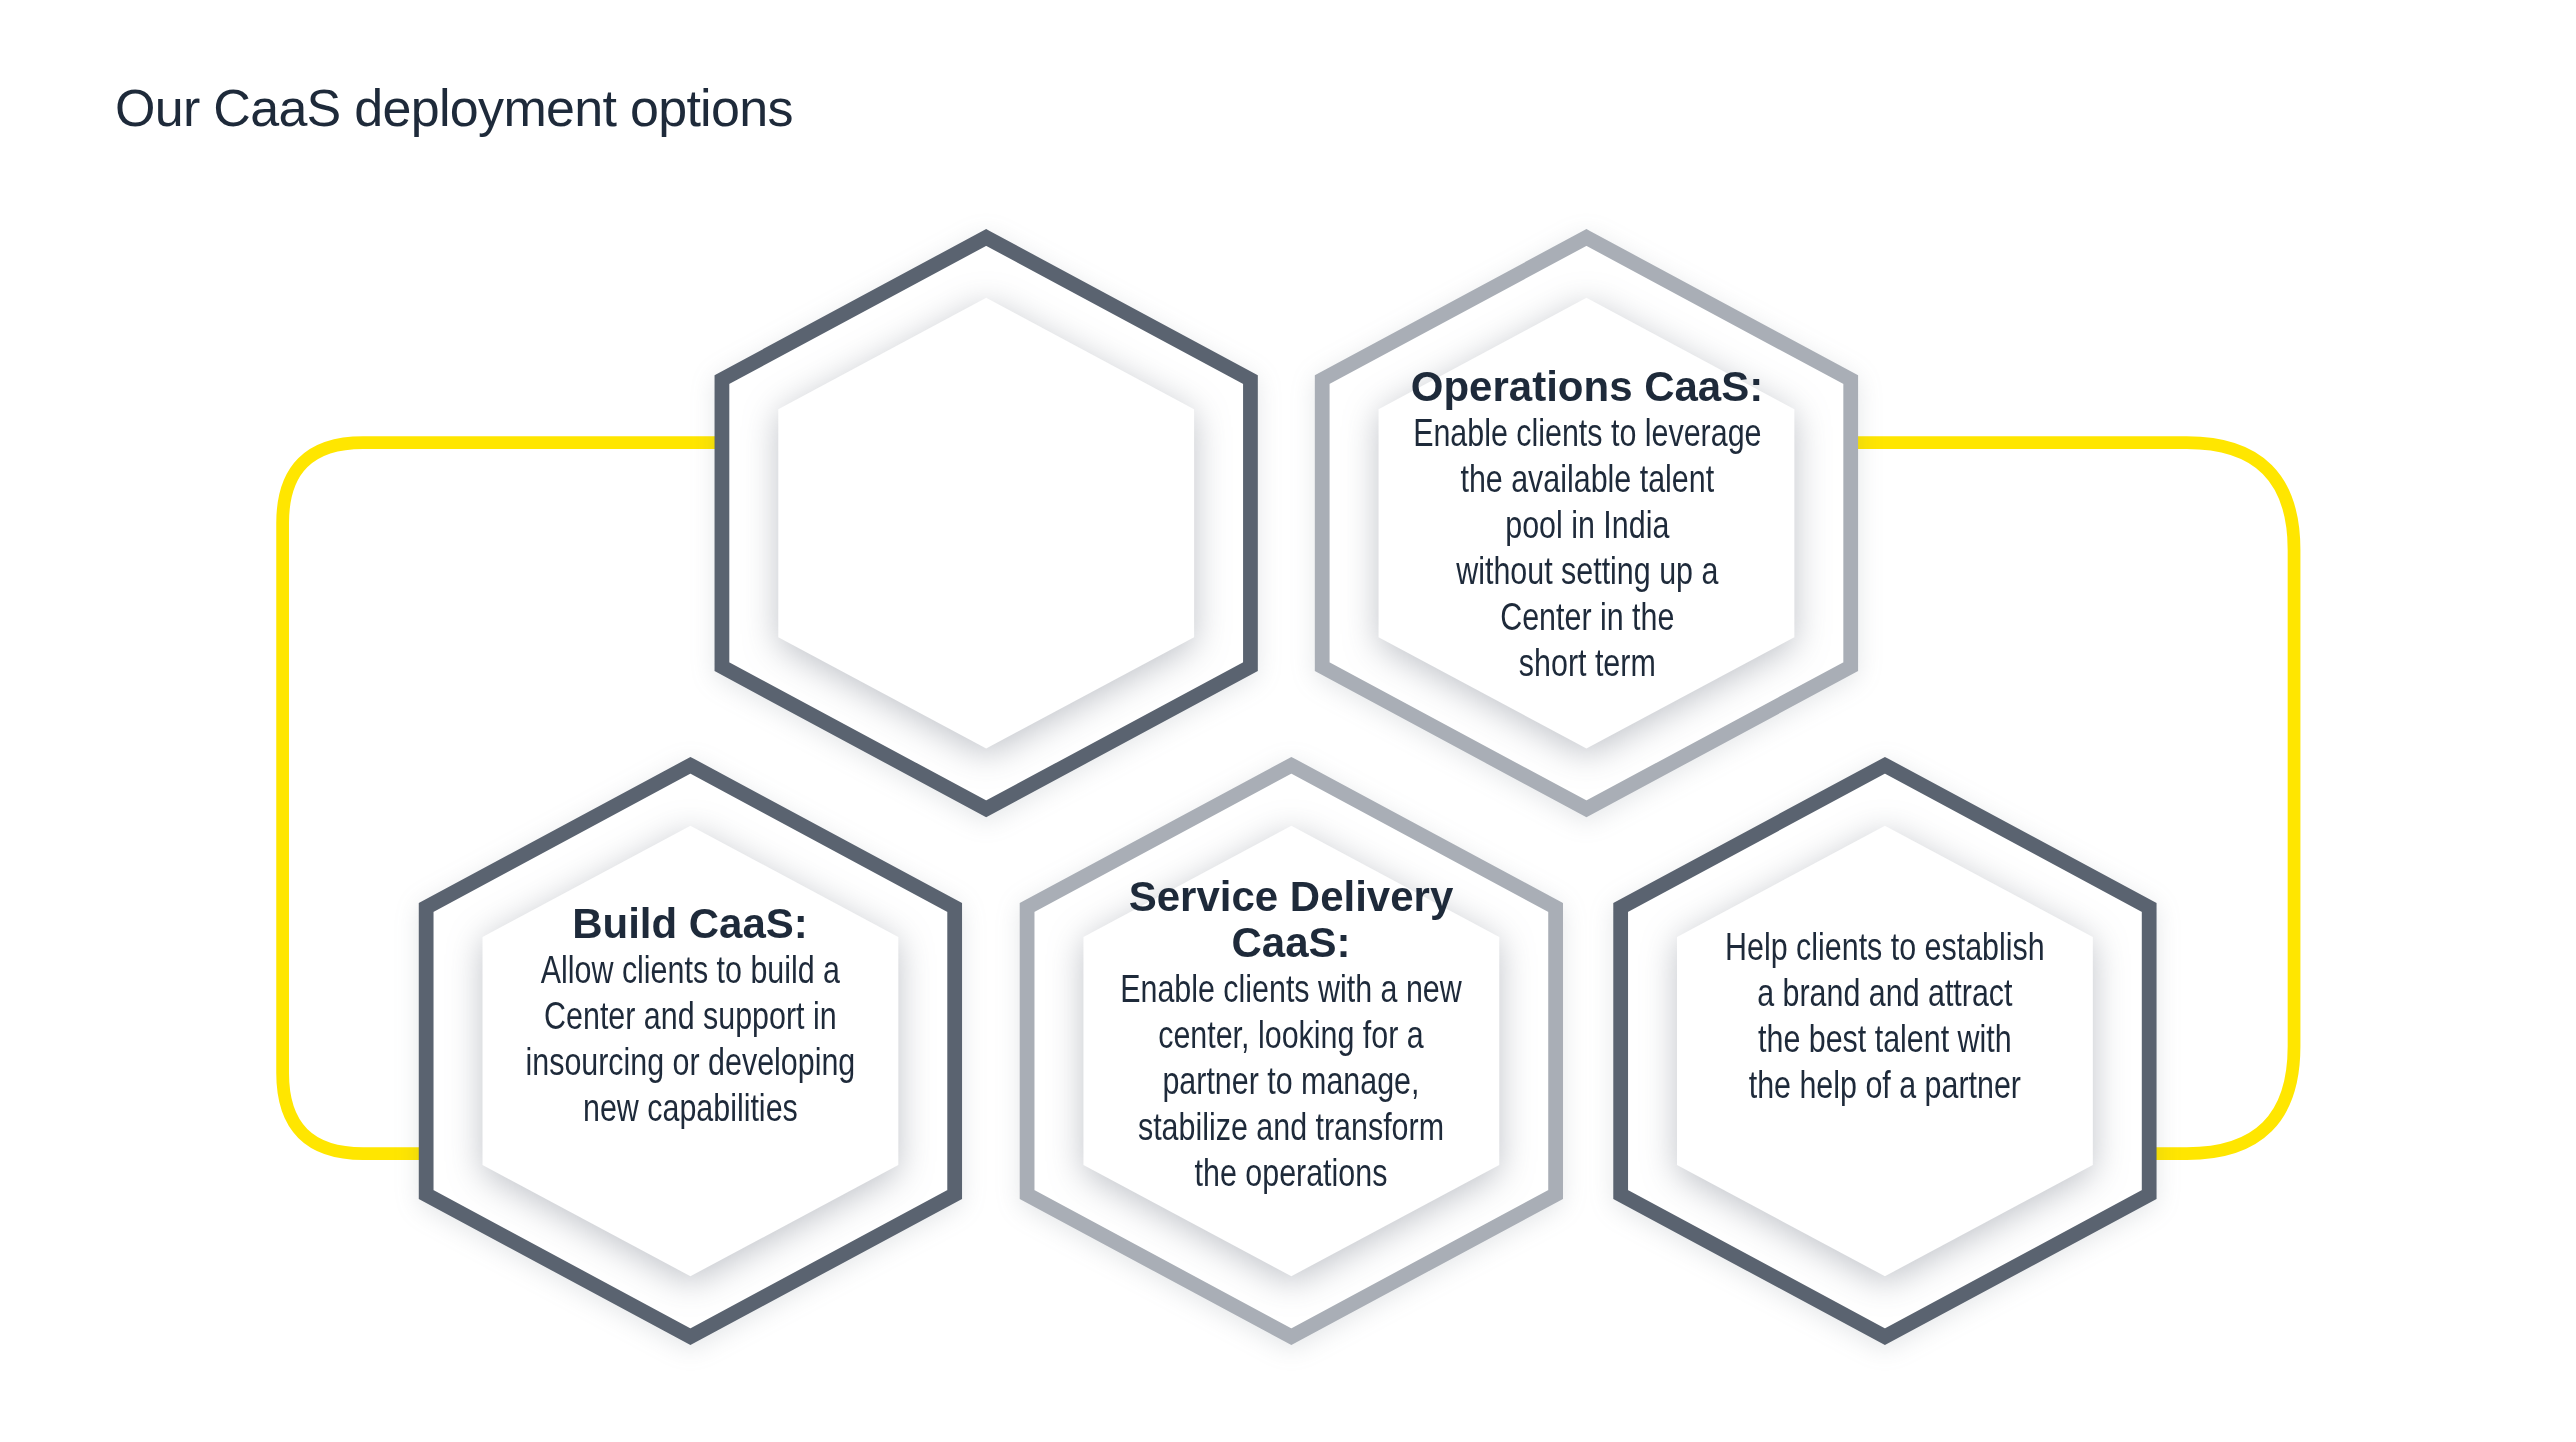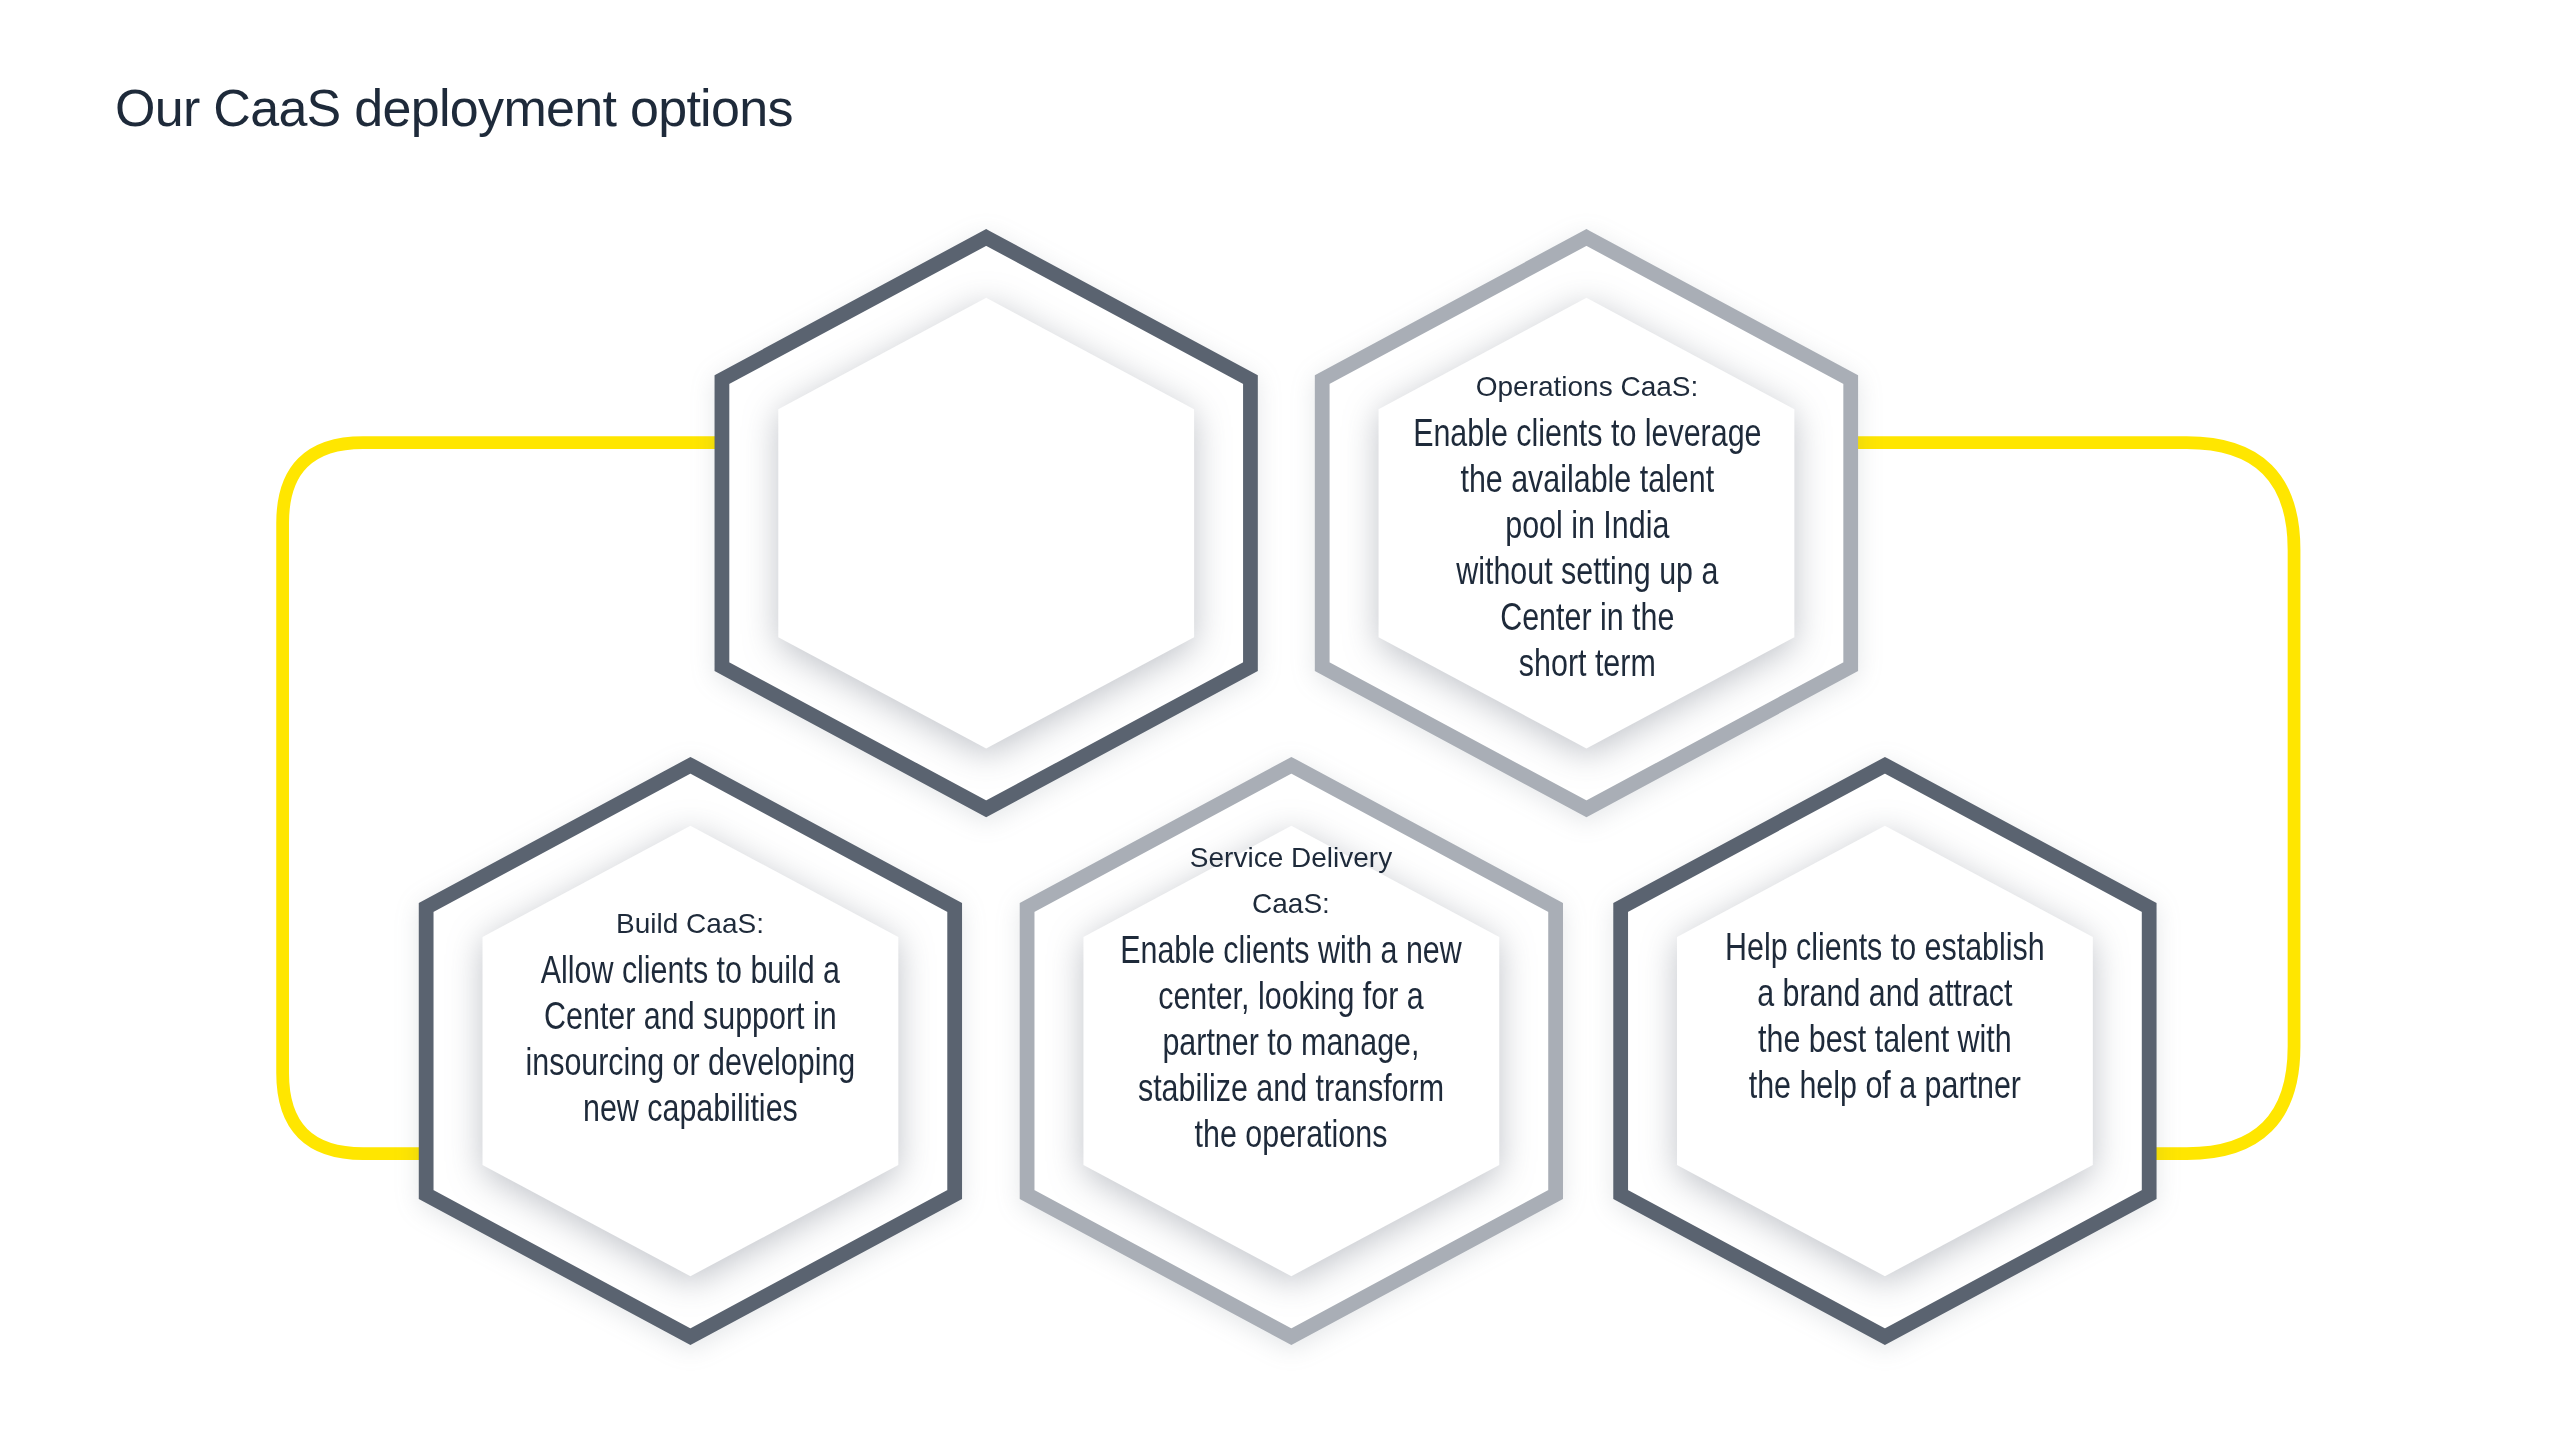--- a/index.html
+++ b/index.html
@@ -54,38 +54,38 @@
     height: 510px;
     display: flex;
     flex-direction: column;
     align-items: center;
     justify-content: center;
     text-align: center;
     color: #1E2A3A;
     pointer-events: none;
   }
   .hex-title {
-    font-size: 28px;
-    font-weight: 400;
+    font-size: 42px;
+    font-weight: 700;
     line-height: 46px;
     white-space: pre;
   }
   .hex-body {
     font-size: 39px;
     font-weight: 400;
     line-height: 46px;
     white-space: pre;
     transform: scaleX(0.78);
     transform-origin: 50% 0;
   }
   
   .pos-turnkey     { left: 684px; top:  270px; }
   .pos-operations  { left: 1285px; top:  270px; }
   .pos-build       { left:  388px; top: 761px; }
-  .pos-service     { left: 989px; top: 741px; }
+  .pos-service     { left: 989px; top: 780px; }
   .pos-recruitment { left: 1583px; top: 761px; }
 </style>
 </head>
 <body>
 
 <div class="stage">
 
   <h1 class="page-title">Our CaaS deployment options</h1>
 
   <svg class="diagram" viewBox="0 0 3840 2150">

